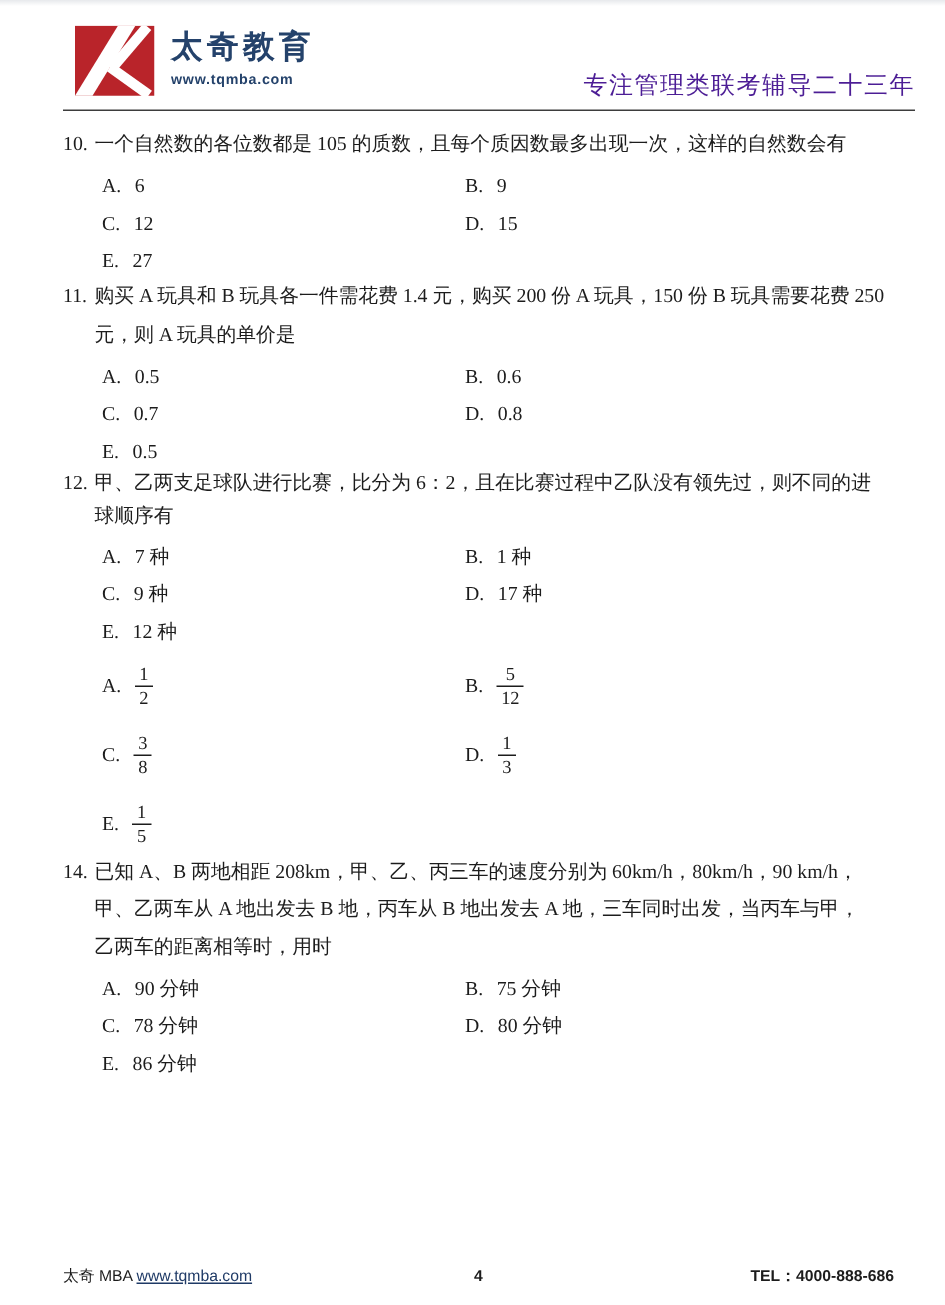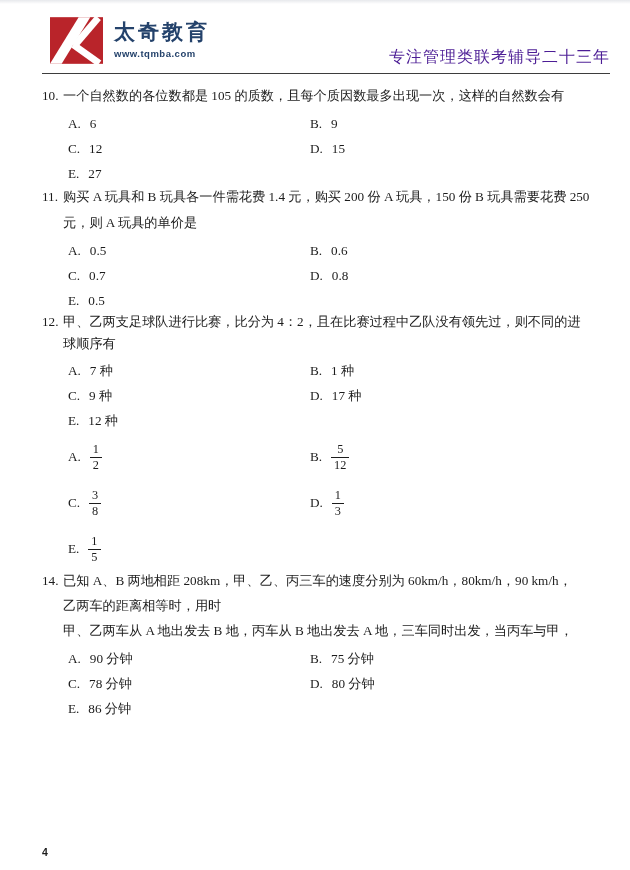--- a/index.html
+++ b/index.html
@@ -180,21 +180,21 @@
           <div class="opt col1">
               <span class="opt-label">E.</span>
               <span class="opt-val">0.5</span>
             </div>
         </div>
       </div>
     </div>
 
     <div class="q q12">
       <div class="q-line">
-        <span class="q-num">12.</span><span class="q-text">甲、乙两支足球队进行比赛，比分为 4：2，且在比赛过程中乙队没有领先过，则不同的进</span>
+        <span class="q-num">12.</span><span class="q-text">甲、乙两支足球队进行比赛，比分为 6：2，且在比赛过程中乙队没有领先过，则不同的进</span>
       </div>
       <div class="q-line cont">
         <span class="q-text">球顺序有</span>
       </div>
       <div class="opts">
         <div class="opt-row">
           <div class="opt col1">
               <span class="opt-label">A.</span>
               <span class="opt-val">7 种</span>
             </div>
@@ -266,25 +266,25 @@
             </div>
         </div>
       </div>
     </div>
 
     <div class="q q14">
       <div class="q-line">
         <span class="q-num">14.</span><span class="q-text">已知 A、B 两地相距 208km，甲、乙、丙三车的速度分别为 60km/h，80km/h，90 km/h，</span>
       </div>
       <div class="q-line cont">
+        <span class="q-text">甲、乙两车从 A 地出发去 B 地，丙车从 B 地出发去 A 地，三车同时出发，当丙车与甲，</span>
+      </div>
+      <div class="q-line cont">
         <span class="q-text">乙两车的距离相等时，用时</span>
       </div>
-      <div class="q-line cont">
-        <span class="q-text">甲、乙两车从 A 地出发去 B 地，丙车从 B 地出发去 A 地，三车同时出发，当丙车与甲，</span>
-      </div>
       <div class="opts">
         <div class="opt-row">
           <div class="opt col1">
               <span class="opt-label">A.</span>
               <span class="opt-val">90 分钟</span>
             </div>
           <div class="opt">
               <span class="opt-label">B.</span>
               <span class="opt-val">75 分钟</span>
             </div>
@@ -304,16 +304,21 @@
               <span class="opt-label">E.</span>
               <span class="opt-val">86 分钟</span>
             </div>
         </div>
       </div>
     </div>
 
   </div>
 
   <div class="footer">
+    <div class="footer-left">
+      <span>太奇 MBA</span>
+      <span class="footer-link">www.tqmba.com</span>
+    </div>
     <div class="footer-page">4</div>
+    <div class="footer-right">TEL：4000-888-686</div>
   </div>
 
 </div>
 
 </body></html>

